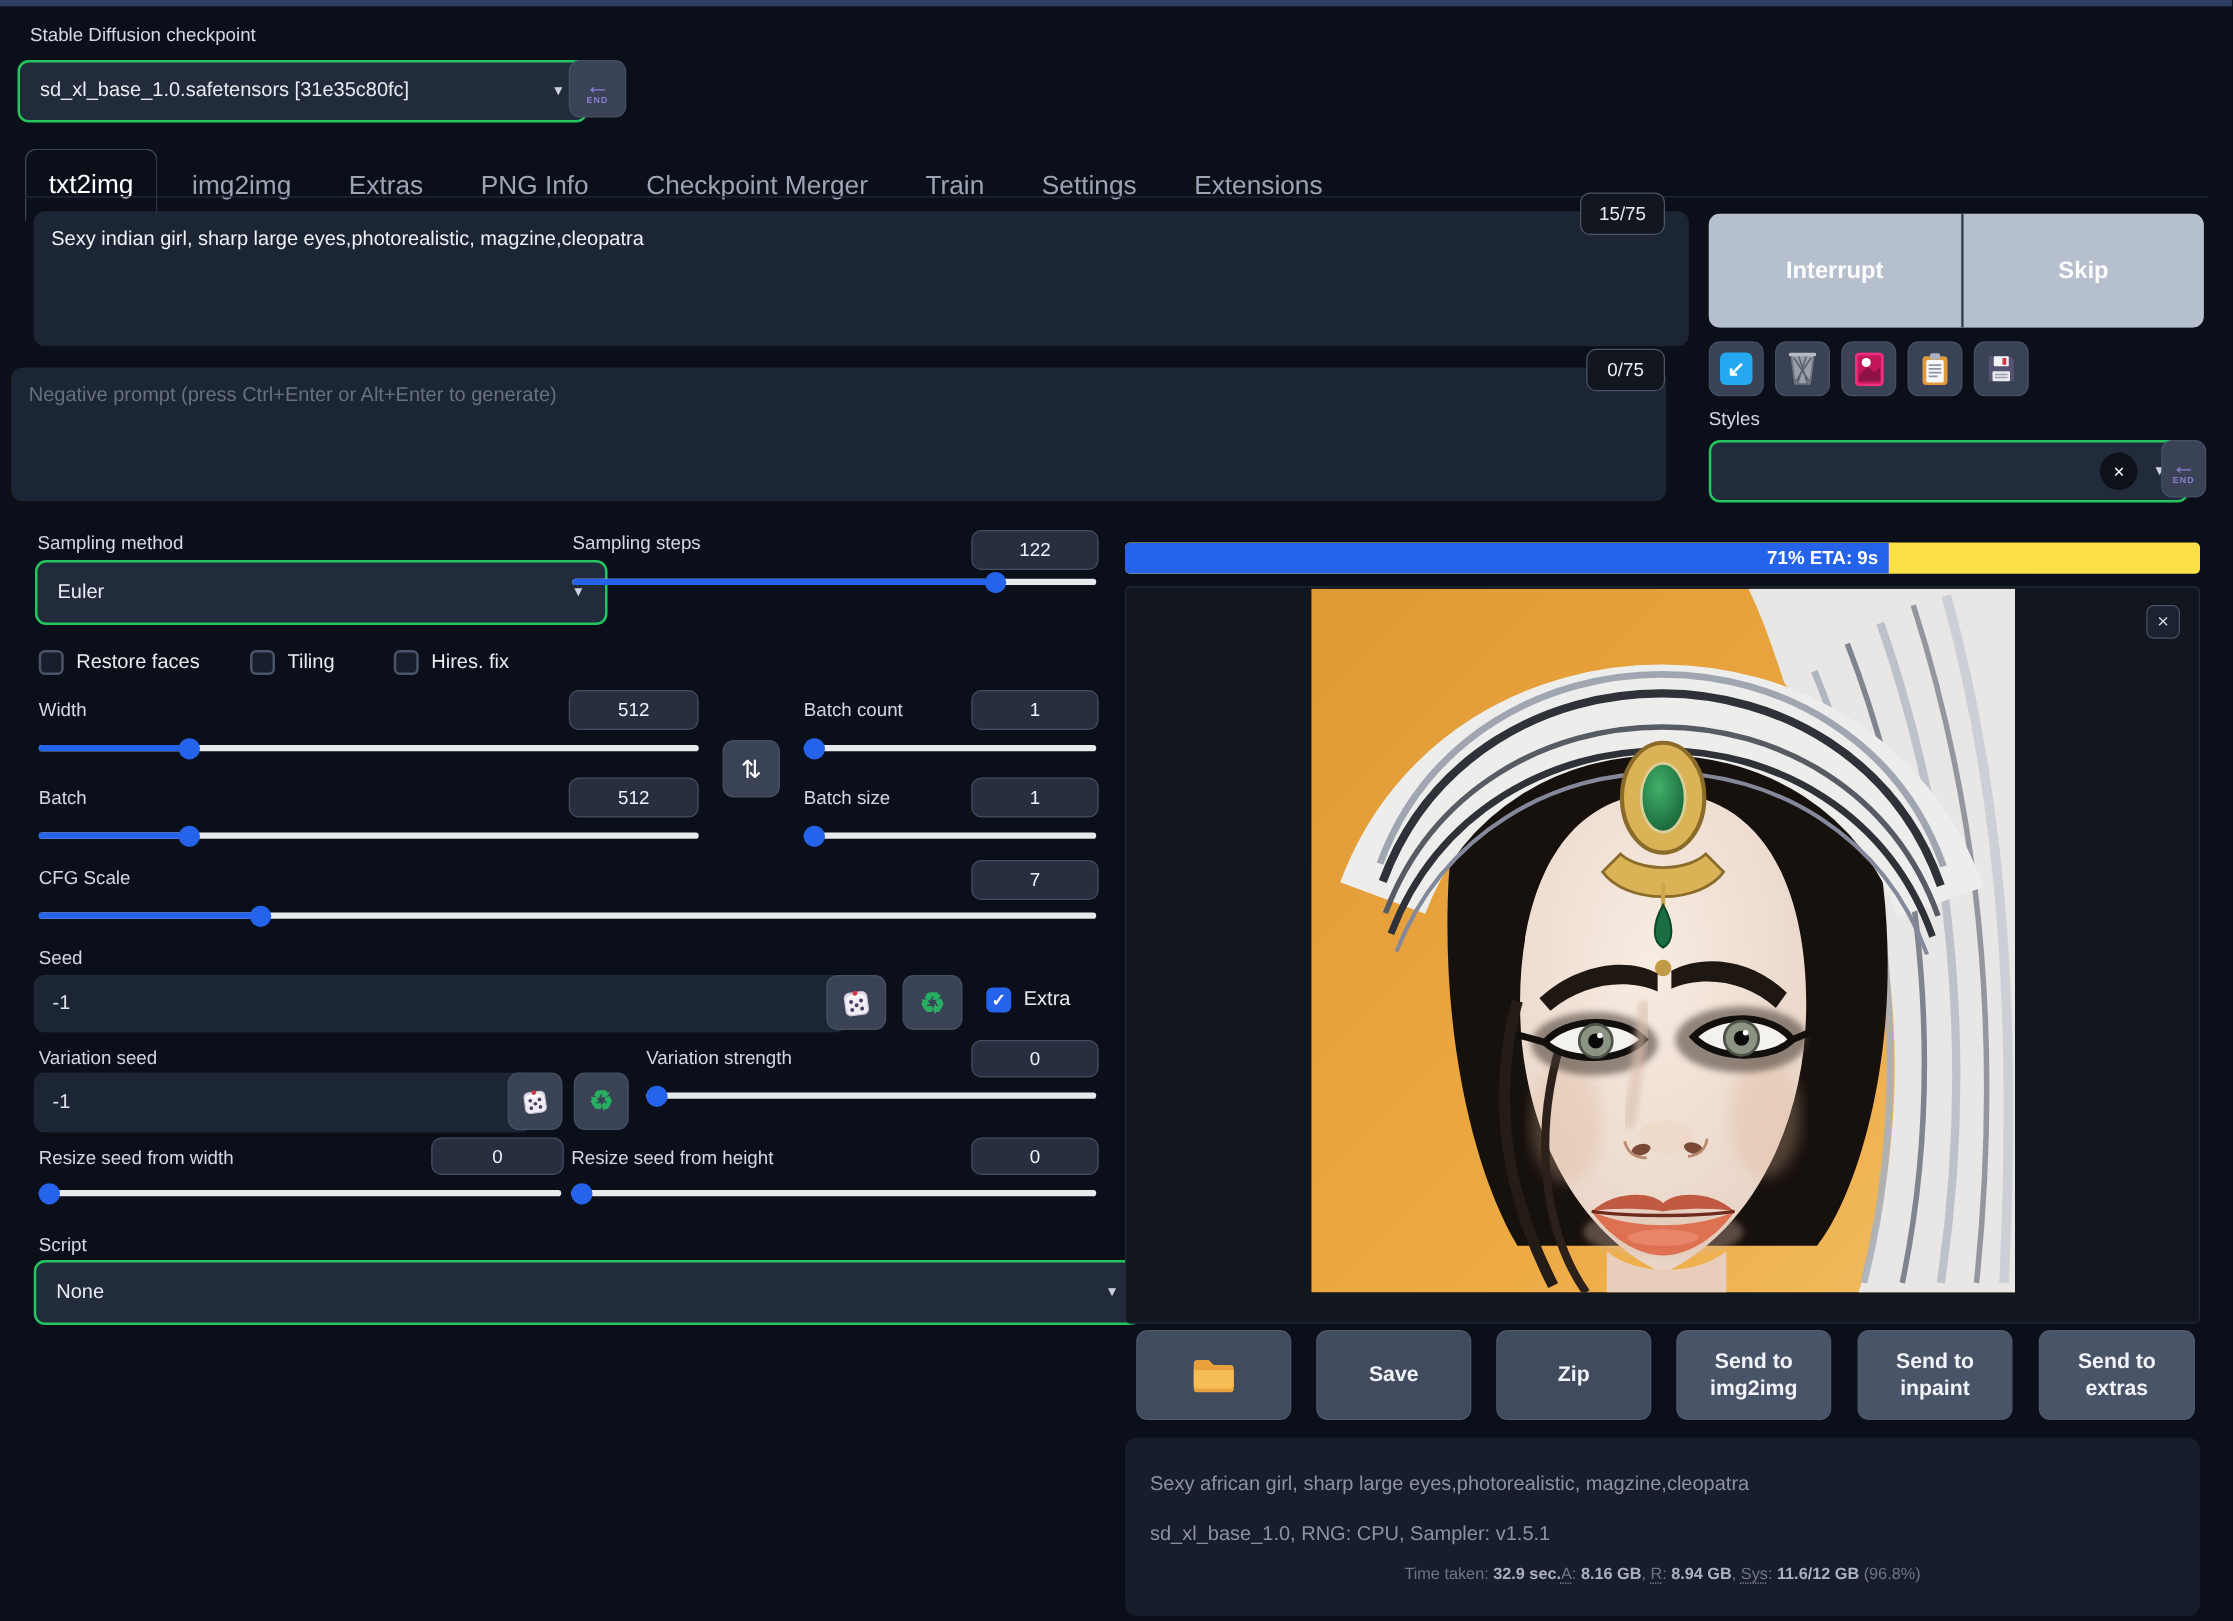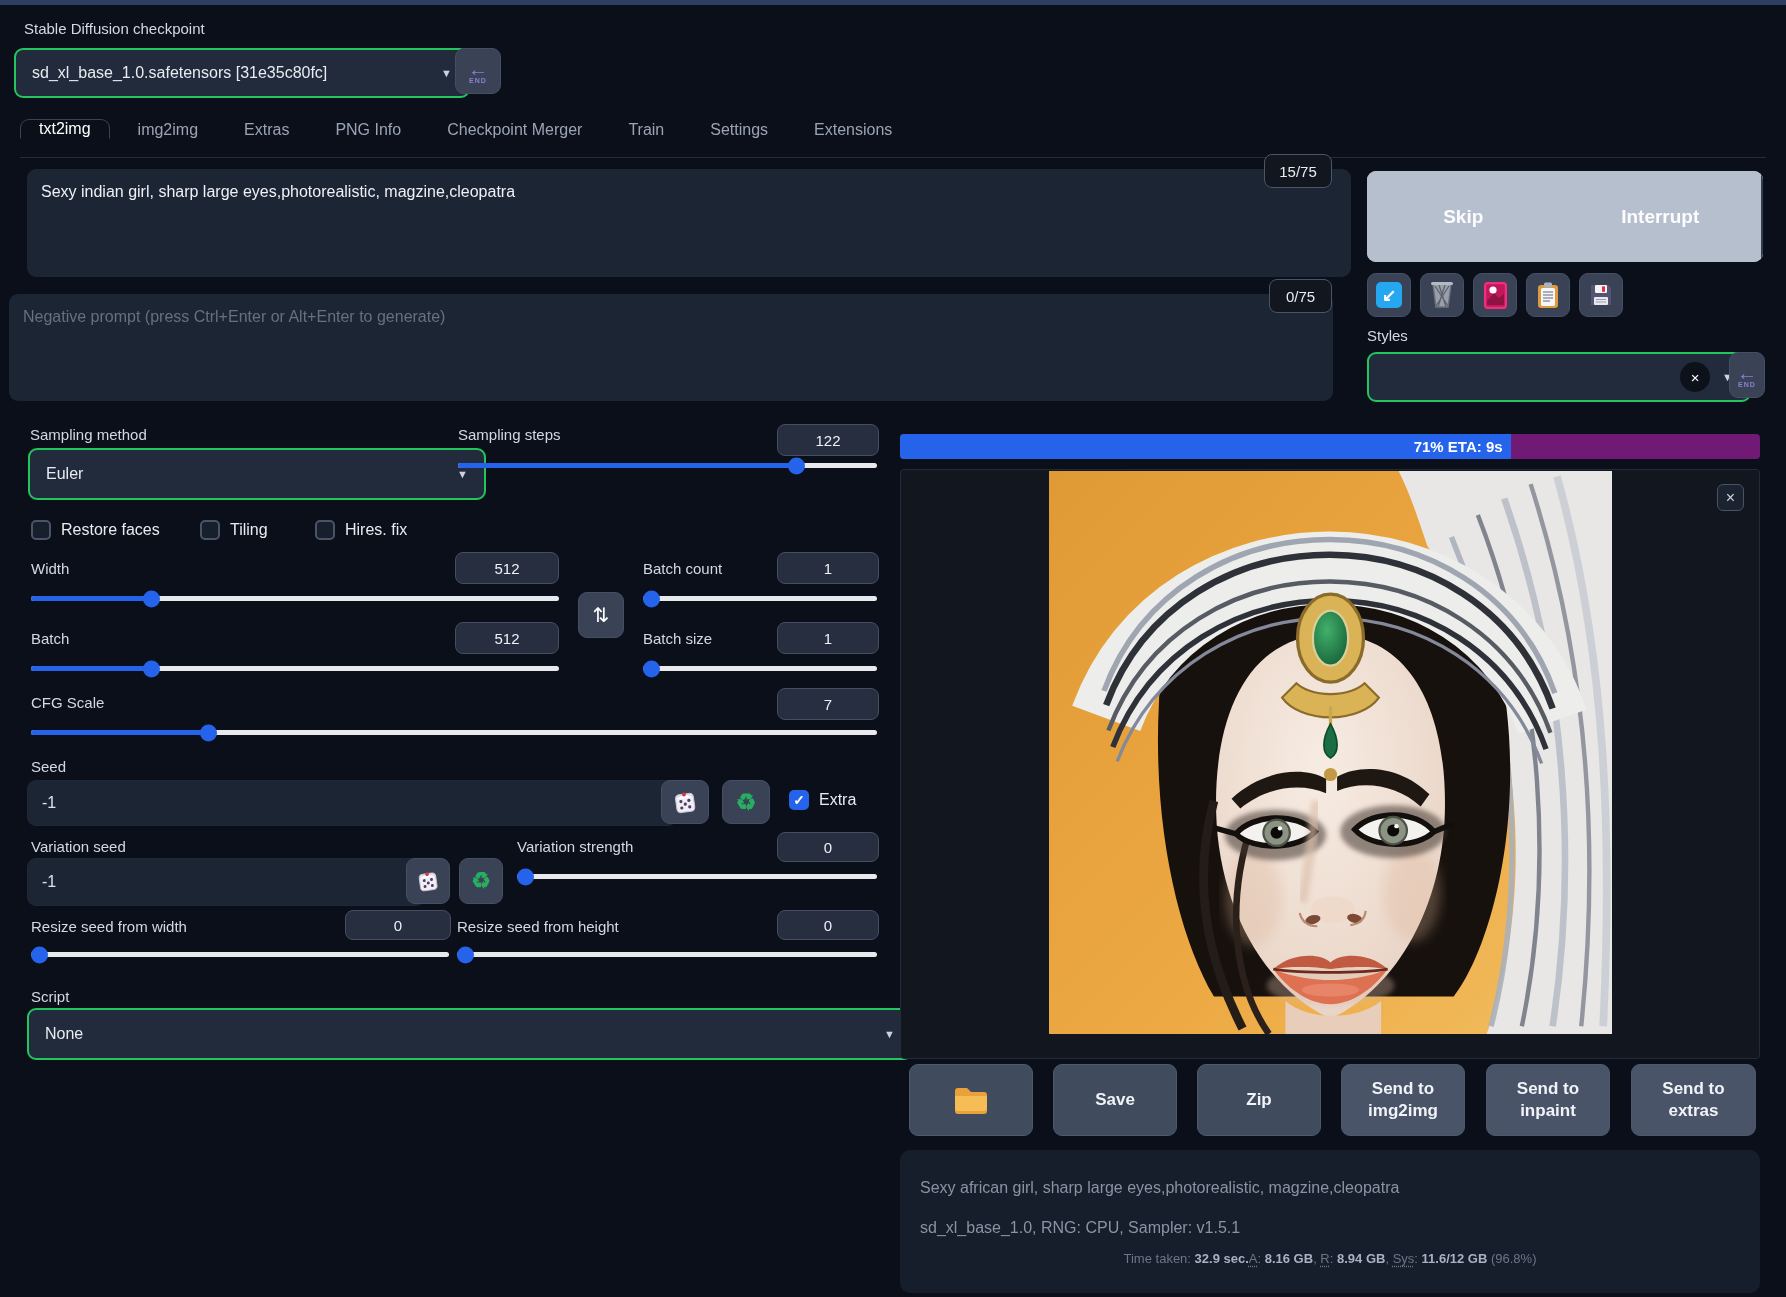--- a/index.html
+++ b/index.html
@@ -22,21 +22,21 @@
           color:#fff;font-size:14px;font-weight:bold;}
   .cbrow{display:flex;align-items:center;gap:10px;}
   .cbrow .cblabel{font-size:16px;color:#e8ebf1;}
   .iconbtn{background:#3a4356;border:1px solid #454f63;border-radius:9px;display:flex;align-items:center;
           justify-content:center;cursor:pointer;box-sizing:border-box;}
   .counter{background:#11161f;border:1px solid #4d5565;border-radius:8px;display:flex;align-items:center;
           justify-content:center;font-size:15px;color:#e8ebf1;z-index:3;}
   .promptbox{background:#1c2534;border-radius:9px;padding:12px 14px;font-size:16px;color:#eef1f6;line-height:1.4;box-sizing:border-box;}
   .squiggle{text-decoration-style:wavy;text-decoration-color:#e03c31;
           text-decoration-thickness:2px;text-underline-offset:4px;}
-  .tab{font-size:16px;color:#9aa4b5;padding:0 18px;cursor:pointer;white-space:nowrap;}
+  .tab{font-size:21px;color:#9aa4b5;padding:16px 18px;cursor:pointer;white-space:nowrap;}
   .tab.active{color:#fff;border:1px solid #3a4354;border-bottom:1px solid #0b0f19;border-radius:9px 9px 0 0;background:#0b0f19;}
   .outbtn{background:#414b5e;border:1px solid #4e586c;border-radius:9px;color:#f0f3f7;font-weight:bold;font-size:17px;
           display:flex;align-items:center;justify-content:center;text-align:center;cursor:pointer;line-height:1.3;box-sizing:border-box;}
   .outbtn.light{background:#4a5468;}
   .endicon{display:flex;flex-direction:column;align-items:center;line-height:1;color:#8b7fd4;}
   .endicon .arr{font-size:20px;font-weight:bold;}
   .endicon .txt{font-size:7px;font-weight:bold;letter-spacing:1px;margin-top:-2px;}
   .infotext{font-size:16px;color:#8b93a3;line-height:1.75;margin-top:12px;}
   .smallinfo{font-size:13px;color:#6d7687;}
   .smallinfo .b{font-weight:bold;color:#a9b1c2;}
@@ -77,24 +77,24 @@
 
   <div class="abs promptbox" style="left:27px;top:169px;width:1324px;height:108px;" id="prompt-text"><span>Sexy </span><span class="squiggle">indian</span><span> girl, sharp large eyes,</span><span class="squiggle">photorealistic</span><span>, </span><span class="squiggle">magzine</span><span>,</span><span class="squiggle">cleopatra</span></div>
   <div class="abs counter" style="left:1264px;top:154px;width:66px;height:32px;">15/75</div>
 
   <div class="abs promptbox" style="left:9px;top:294px;width:1324px;height:107px;">
     <span style="color:#68707f;">Negative prompt (press Ctrl+Enter or Alt+Enter to generate)</span>
   </div>
   <div class="abs counter" style="left:1269px;top:279px;width:61px;height:32px;">0/75</div>
 
   <div class="abs" style="left:1367px;top:171px;width:396px;height:91px;border-radius:9px;overflow:hidden;display:flex;background:#b5bfce;">
+    <button style="flex:1.05;background:#b5bfce;border:none;border-right:2px solid #343d4d;color:#fdfdfe;
+                font-weight:bold;font-size:19px;font-family:inherit;cursor:pointer;">Interrupt</button>
     <button style="flex:1;background:#b5bfce;border:none;color:#fdfdfe;font-weight:bold;font-size:19px;
                 font-family:inherit;cursor:pointer;">Skip</button>
-    <button style="flex:1.05;background:#b5bfce;border:none;border-right:2px solid #343d4d;color:#fdfdfe;
-                font-weight:bold;font-size:19px;font-family:inherit;cursor:pointer;">Interrupt</button>
   </div>
 
   <button class="abs iconbtn" style="left:1367px;top:273px;width:44px;height:44px;">
     <span class="blueicon">↙</span>
   </button>
   <button class="abs iconbtn" style="left:1420px;top:273px;width:44px;height:44px;">
     <svg width="24" height="26" viewBox="0 0 24 26">
       <path d="M3,2 h18 l-3,23 h-12 Z" fill="#9aa0ab"></path>
       <path d="M3,2 h18 l-3,23 h-12 Z" fill="none" stroke="#6f7580" stroke-width="1.4"></path>
       <path d="M5,4 L18,24 M9,3 L16,25 M15,3 L8,25 M19,4 L6,24" stroke="#5d636e" stroke-width="1.3" fill="none"></path>
@@ -270,21 +270,21 @@
       <div class="fill" style="width: 0%;"></div>
       <div class="handle" style="left: max(0px, 0% - 9px);"></div>
     </div>
 
   <div class="abs label" style="left:31px;top:988px;">Script</div>
   <div class="abs select" style="left:27px;top:1008px;width:850px;height:48px;">
     <span>None</span>
     <span class="caret">▼</span>
   </div>
 
-  <div class="abs" style="left:900px;top:434px;width:860px;height:25px;background:#701a75;border-radius:4px;overflow:hidden;">
+  <div class="abs" style="left:900px;top:434px;width:860px;height:25px;background:#fde047;border-radius:4px;overflow:hidden;">
     <div id="progress-fill" style="position: absolute; left: 0px; top: 0px; height: 100%; background: rgb(37, 99, 235); display: flex; align-items: center; justify-content: flex-end; width: 71%;">
       <span style="color:#fff;font-weight:bold;font-size:15px;padding-right:8px;white-space:nowrap;">71% ETA: 9s</span>
     </div>
   </div>
 
   <div class="abs" style="left:900px;top:469px;width:860px;height:590px;background:#11161f;border:1px solid #232b3a;border-radius:4px;box-sizing:border-box;">
     <div style="position:absolute;left:148px;top:1px;width:563px;height:563px;">
       <svg width="563" height="563" viewBox="0 0 512 512" preserveAspectRatio="none">
         <defs>
           <linearGradient id="bgGrad" x1="0" y1="0" x2="1" y2="1">

